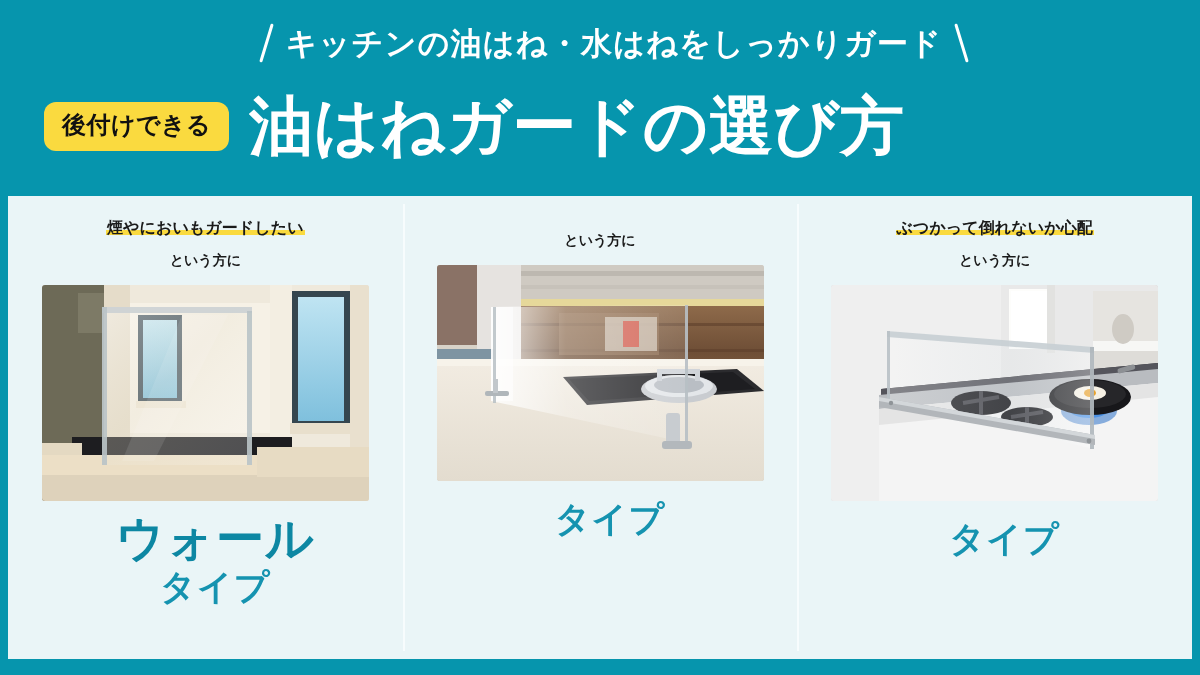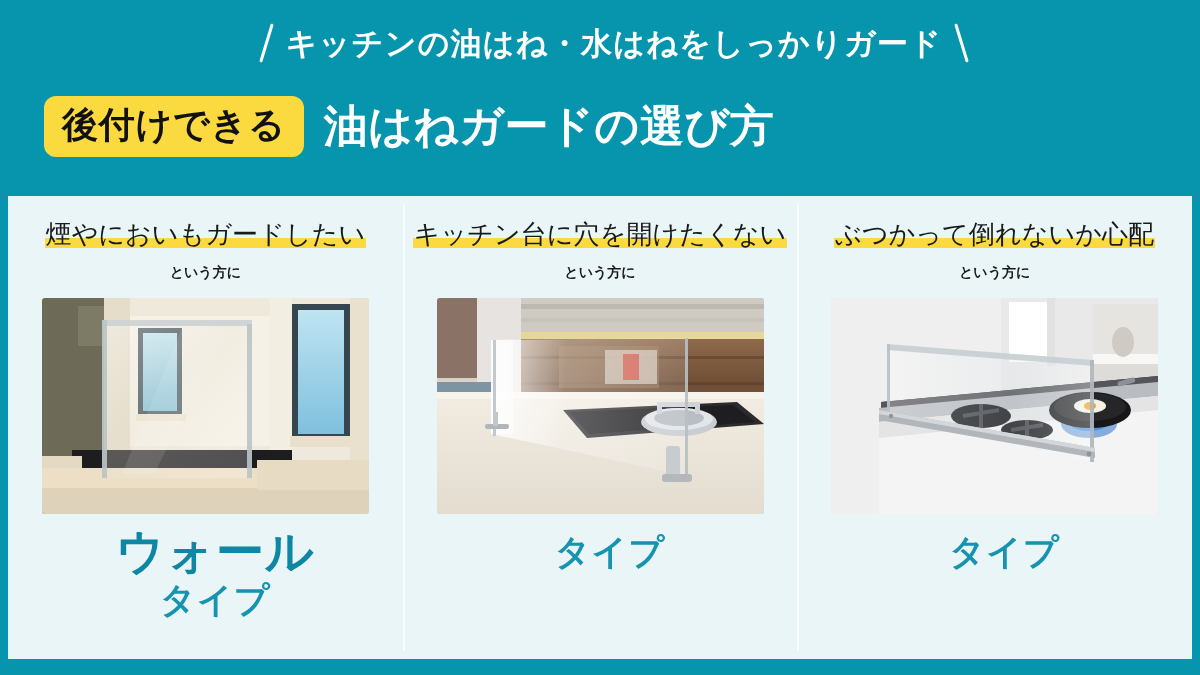--- a/index.html
+++ b/index.html
@@ -66,33 +66,33 @@
     justify-content: flex-start;
     gap: 20px;
     padding: 4px 0 0 44px;
     height: 104px;
     box-sizing: border-box;
   }
 
   .badge {
     background: #fada3f;
     color: #111111;
-    font-size: 36px;
+    font-size: 24px;
     font-weight: bold;
     letter-spacing: 0.02em;
     border-radius: 12px;
     padding: 11px 18px 14px 18px;
     line-height: 1;
     white-space: nowrap;
     display: inline-block;
   }
 
   .main-title {
     color: #ffffff;
-    font-size: 44px;
+    font-size: 64px;
     font-weight: bold;
     letter-spacing: 0.01em;
     line-height: 1;
     white-space: nowrap;
   }
 
   
   .panel {
     position: absolute;
     left: 8px;
@@ -125,22 +125,22 @@
   }
 
   .card-heading {
     text-align: center;
     line-height: 1.24;
     padding: 0 10px;
   }
   .hl {
     display: inline;
     color: #1a1a1a;
-    font-size: 26px;
-    font-weight: normal;
+    font-size: 16px;
+    font-weight: bold;
     letter-spacing: 0.005em;
     background: linear-gradient(transparent 62%, #fada3f 62%, #fada3f 96%, transparent 96%);
     padding: 0 1px;
     white-space: nowrap;
   }
   .sub-line {
     display: block;
     color: #1a1a1a;
     font-size: 14px;
     font-weight: bold;
@@ -253,21 +253,20 @@
       </div>
 
       <div class="type-block">
         <span class="type-main">ウォール</span>
         <span class="type-sub">タイプ</span>
       </div>
     </div>
 
     <div class="card">
       <div class="card-heading">
-        <span class="hl">キッチン台に穴を開けたくない</span>
         <span class="sub-line">という方に</span>
       </div>
 
       <div class="photo">
         <svg viewBox="0 0 327 216" preserveAspectRatio="none">
           <defs>
             <linearGradient id="g2wood" x1="0" y1="0" x2="0" y2="1">
               <stop offset="0%" stop-color="#8e6a4a"></stop>
                 <stop offset="50%" stop-color="#6e4e36"></stop>
               <stop offset="100%" stop-color="#8a6647"></stop>

